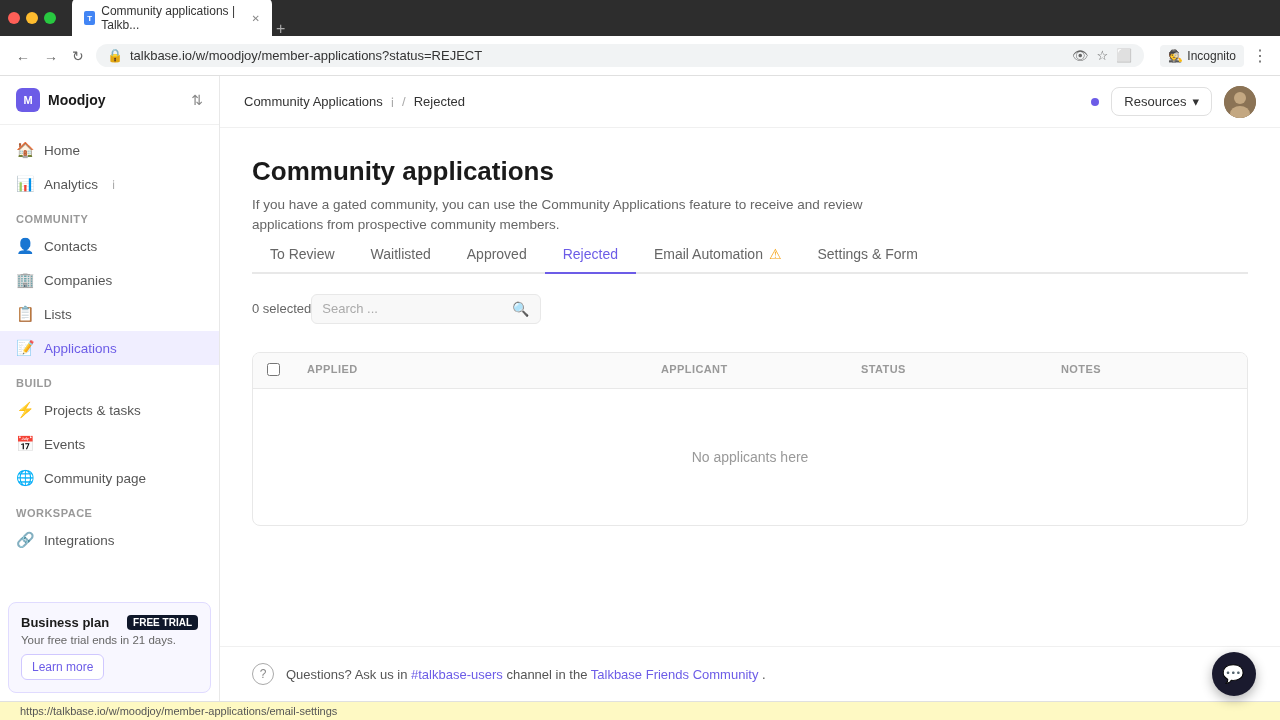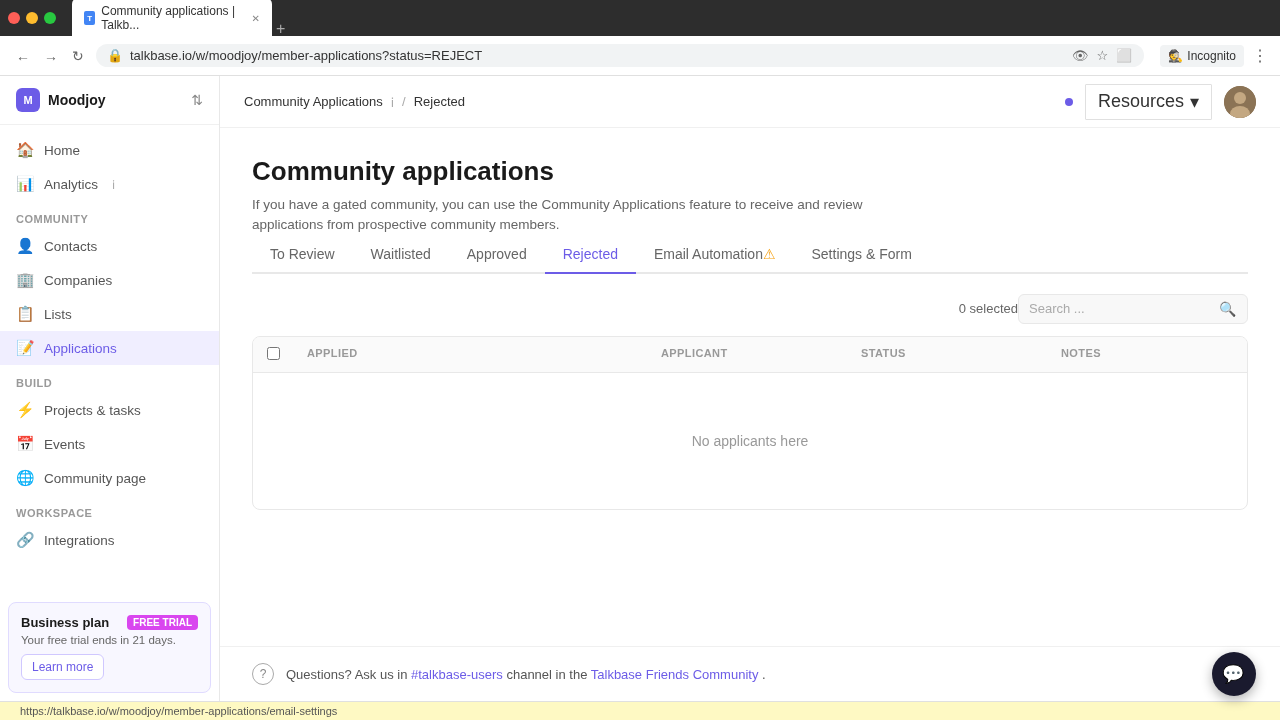--- a/index.html
+++ b/index.html
@@ -45,53 +45,53 @@
     .nav-item { display: flex; align-items: center; gap: 10px; padding: 8px 16px; cursor: pointer; color: #555; font-size: 13.5px; border-radius: 0; transition: background 0.15s; }
     .nav-item.active { background: #f0eeff; color: #6c5ce7; font-weight: 500; }
     .nav-icon { font-size: 15px; width: 18px; text-align: center; }
 
     .sidebar-section { padding: 12px 16px 4px; font-size: 11px; font-weight: 600; color: #999; text-transform: uppercase; letter-spacing: 0.5px; }
 
     
     .business-plan-banner { margin: 8px; background: #f8f7ff; border: 1px solid #e0dbff; border-radius: 8px; padding: 12px; }
     .banner-header { display: flex; align-items: center; justify-content: space-between; margin-bottom: 4px; }
     .banner-title { font-size: 13px; font-weight: 600; color: #1a1a1a; }
-    .free-trial-badge { background: #d946ef; color: white; font-size: 10px; padding: 2px 6px; border-radius: 4px; font-weight: 600; }
+    .free-trial-badge { background: #0f172a; color: white; font-size: 10px; padding: 2px 6px; border-radius: 4px; font-weight: 600; }
     .banner-text { font-size: 11.5px; color: #666; margin-bottom: 8px; }
     .learn-more-btn { background: white; border: 1px solid #d0c8ff; border-radius: 6px; padding: 5px 10px; font-size: 12px; color: #6c5ce7; cursor: pointer; font-weight: 500; }
 
     
     .main { flex: 1; display: flex; flex-direction: column; overflow: hidden; background: #ffffff; }
 
     
     .top-bar { display: flex; align-items: center; justify-content: space-between; padding: 0 24px; height: 52px; border-bottom: 1px solid #f0f0f0; background: white; }
     .breadcrumb { display: flex; align-items: center; gap: 8px; font-size: 13px; color: #666; }
     .breadcrumb-link { color: #333; cursor: pointer; }
     .breadcrumb-info { color: #aaa; font-size: 13px; cursor: pointer; }
     .breadcrumb-sep { color: #aaa; }
     .breadcrumb-current { color: #333; font-weight: 500; }
     .top-bar-right { display: flex; align-items: center; gap: 12px; }
     .status-dot { width: 8px; height: 8px; background: #6c5ce7; border-radius: 50%; }
-    .resources-btn { display: flex; align-items: center; gap: 6px; background: none; border: 1px solid #e0e0e0; border-radius: 1px; padding: 6px 12px; font-size: 18px; color: #333; cursor: pointer; }
+    .resources-btn { display: flex; align-items: center; gap: 6px; background: none; border: 1px solid #e0e0e0; border-radius: 8px; padding: 6px 12px; font-size: 13px; color: #333; cursor: pointer; }
     .avatar { width: 32px; height: 32px; border-radius: 50%; background: #8b7355; display: flex; align-items: center; justify-content: center; overflow: hidden; }
 
     
     .page-content { flex: 1; overflow-y: auto; padding: 28px 32px; }
     .page-title { font-size: 26px; font-weight: 700; color: #1a1a1a; margin-bottom: 8px; }
     .page-description { font-size: 13.5px; color: #666; line-height: 1.5; max-width: 640px; }
 
     
     .tabs { display: flex; gap: 0; border-bottom: 2px solid #e8e8e8; margin-bottom: 20px; }
     .tab { padding: 10px 18px; font-size: 14px; color: #666; cursor: pointer; border-bottom: 2px solid transparent; margin-bottom: -2px; white-space: nowrap; }
     .tab.active { color: #6c5ce7; border-bottom-color: #6c5ce7; font-weight: 500; }
-    .tab-with-icon { display: flex; align-items: center; }
+    .tab-with-icon { display: flex; align-items: center; gap: 6px; }
     .tab-warning-icon { color: #f59e0b; font-size: 14px; }
 
     
-    .table-controls { display: flex; align-items: center; justify-content: flex-end; margin-bottom: 12px; }
+    .table-controls { display: flex; align-items: center; justify-content: flex-start; margin-bottom: 28px; }
     .selected-count { font-size: 13px; color: #666; }
     .search-wrap { display: flex; align-items: center; background: #f8f8f8; border: 1px solid #e8e8e8; border-radius: 6px; padding: 6px 10px; gap: 6px; width: 230px; }
     .search-input { background: none; border: none; outline: none; font-size: 13px; color: #333; flex: 1; }
     .search-input::placeholder { color: #aaa; }
     .search-icon-btn { color: #aaa; background: none; border: none; cursor: pointer; font-size: 14px; }
 
     
     .table { width: 100%; border: 1px solid #e8e8e8; border-radius: 8px; overflow: hidden; }
     .table-header { display: grid; grid-template-columns: 40px 1fr 200px 200px 200px; background: #fafafa; border-bottom: 1px solid #e8e8e8; }
     .th { padding: 10px 14px; font-size: 11px; font-weight: 600; color: #999; text-transform: uppercase; letter-spacing: 0.4px; }

